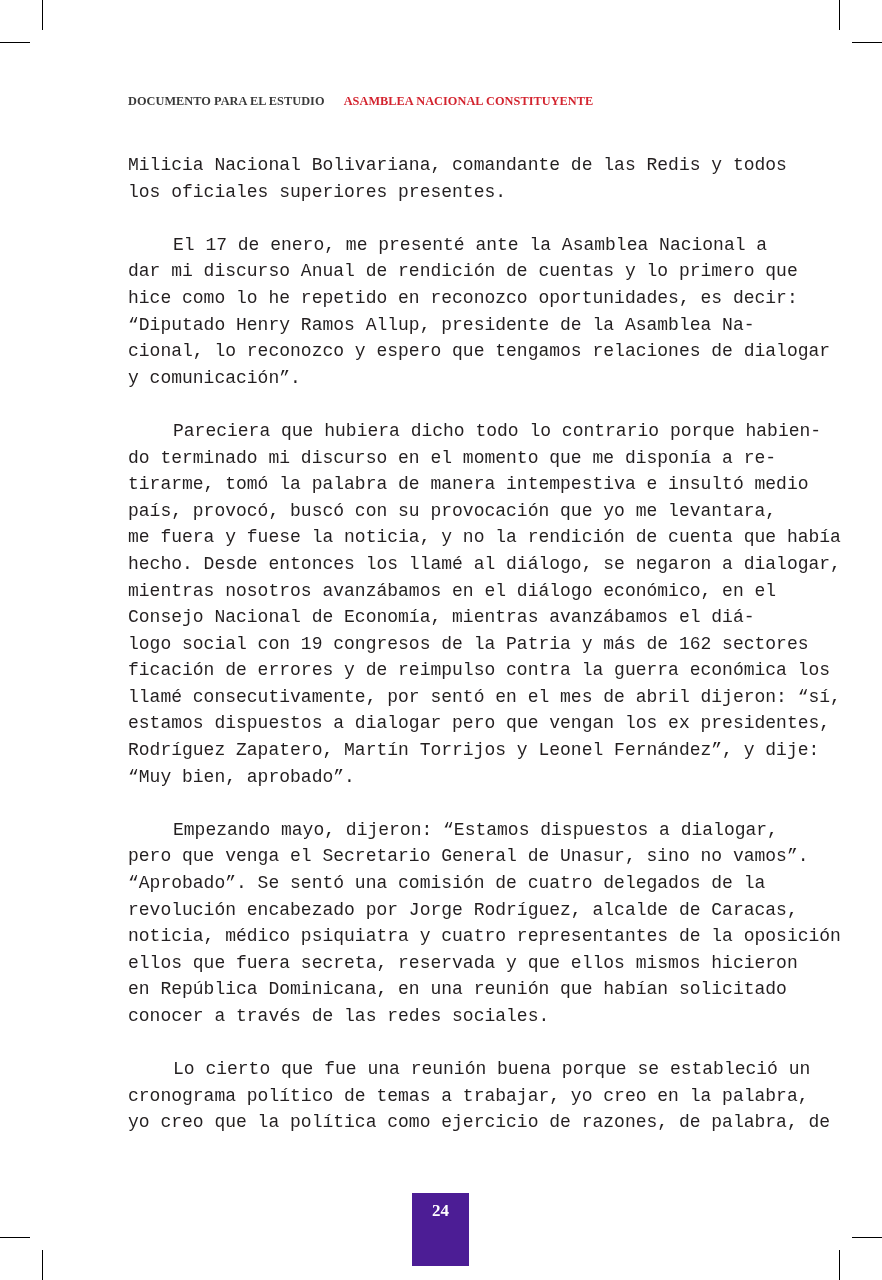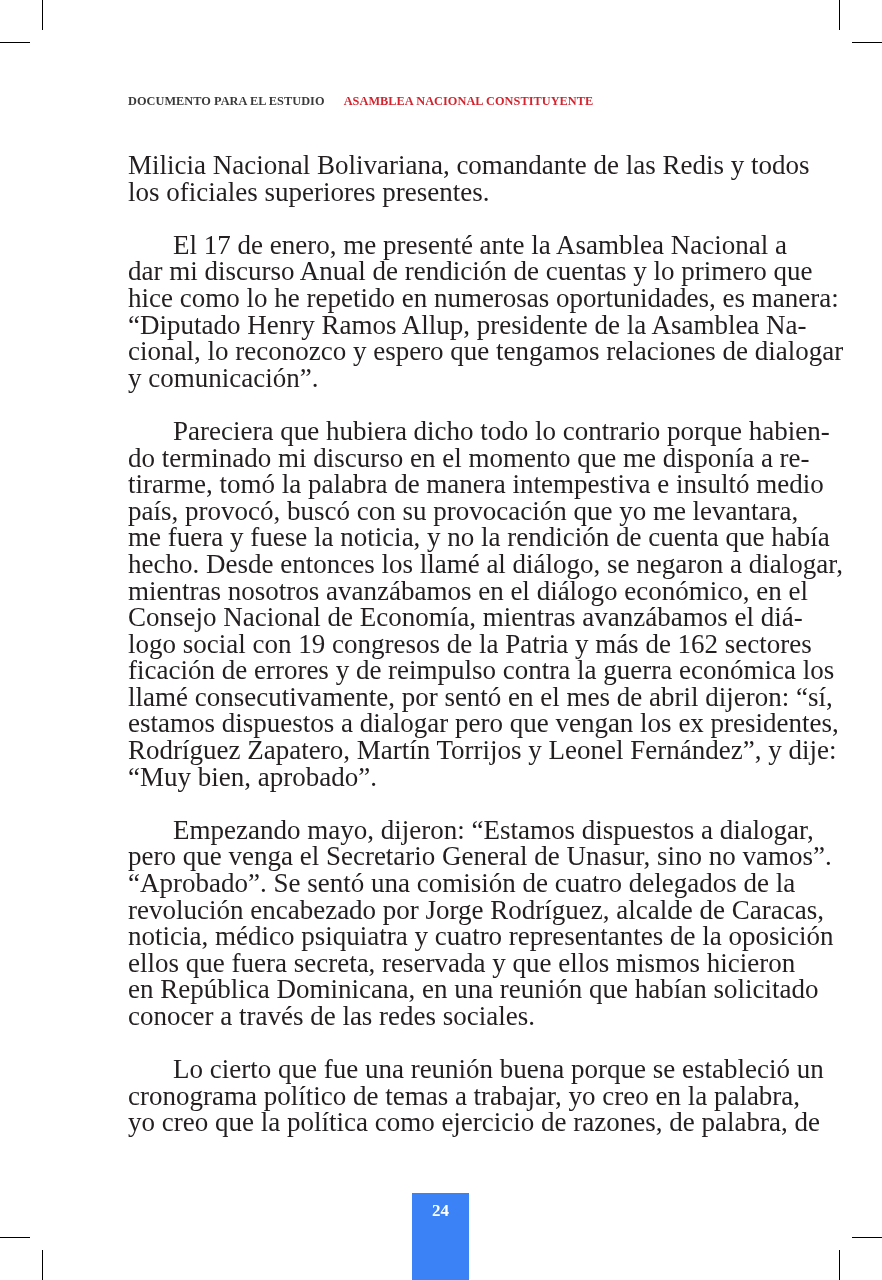--- a/index.html
+++ b/index.html
@@ -8,27 +8,27 @@
       font-family: "Liberation Serif", serif; color: #231f20;
     }
     .crop { position: absolute; background: #000; }
     .header {
       position: absolute; left: 128px; top: 94px; font-size: 12.3px; font-weight: bold;
       letter-spacing: 0.05px; color: #3a3a3a; white-space: nowrap;
     }
     .header .accent { color: #d3232e; margin-left: 16px; }
     .body-text {
       position: absolute; left: 128px; top: 152px; width: 626px;
-      font-size: 27px; line-height: 26.6px; text-align: justify; hyphens: manual;
+      font-size: 18px; line-height: 26.6px; text-align: justify; hyphens: manual; font-family: Liberation Mono, monospace;
     }
     .body-text p { margin: 0 0 26.6px 0; }
     .body-text .ln { display: block; text-align: justify; text-align-last: justify; white-space: nowrap; }
     .body-text .ln.last { text-align-last: left; }
     .page-box {
-      position: absolute; left: 412px; top: 1193px; width: 57px; height: 88px; background: #3b82f6;
+      position: absolute; left: 412px; top: 1193px; width: 57px; height: 73px; background: #4c1d95;
       color: #ffffff; font-weight: bold; font-size: 17px; text-align: center; padding-top: 8px; box-sizing: border-box;
     }
   </style>
 </head>
 <body>
 
 <div class="crop" style="left:42px;top:0;width:1px;height:30px;"></div>
 <div class="crop" style="left:0;top:42px;width:30px;height:1px;"></div>
 <div class="crop" style="left:839px;top:0;width:1px;height:30px;"></div>
 <div class="crop" style="left:852px;top:42px;width:30px;height:1px;"></div>
@@ -42,21 +42,21 @@
 </div>
 
 <div class="body-text" id="body">
     <p>
       <span class="ln">Milicia Nacional Bolivariana, comandante de las Redis y todos</span>
       <span class="ln last">los oficiales superiores presentes.</span>
     </p>
     <p>
       <span class="ln" style="padding-left: 45px;">El 17 de enero, me presenté ante la Asamblea Nacional a</span>
       <span class="ln">dar mi discurso Anual de rendición de cuentas y lo primero que</span>
-      <span class="ln">hice como lo he repetido en numerosas oportunidades, es manera:</span>
+      <span class="ln">hice como lo he repetido en reconozco oportunidades, es decir:</span>
       <span class="ln">“Diputado Henry Ramos Allup, presidente de la Asamblea Na-</span>
       <span class="ln">cional, lo reconozco y espero que tengamos relaciones de dialogar</span>
       <span class="ln last">y comunicación”.</span>
     </p>
     <p>
       <span class="ln" style="padding-left: 45px;">Pareciera que hubiera dicho todo lo contrario porque habien-</span>
       <span class="ln">do terminado mi discurso en el momento que me disponía a re-</span>
       <span class="ln">tirarme, tomó la palabra de manera intempestiva e insultó medio</span>
       <span class="ln">país, provocó, buscó con su provocación que yo me levantara,</span>
       <span class="ln">me fuera y fuese la noticia, y no la rendición de cuenta que había</span>

